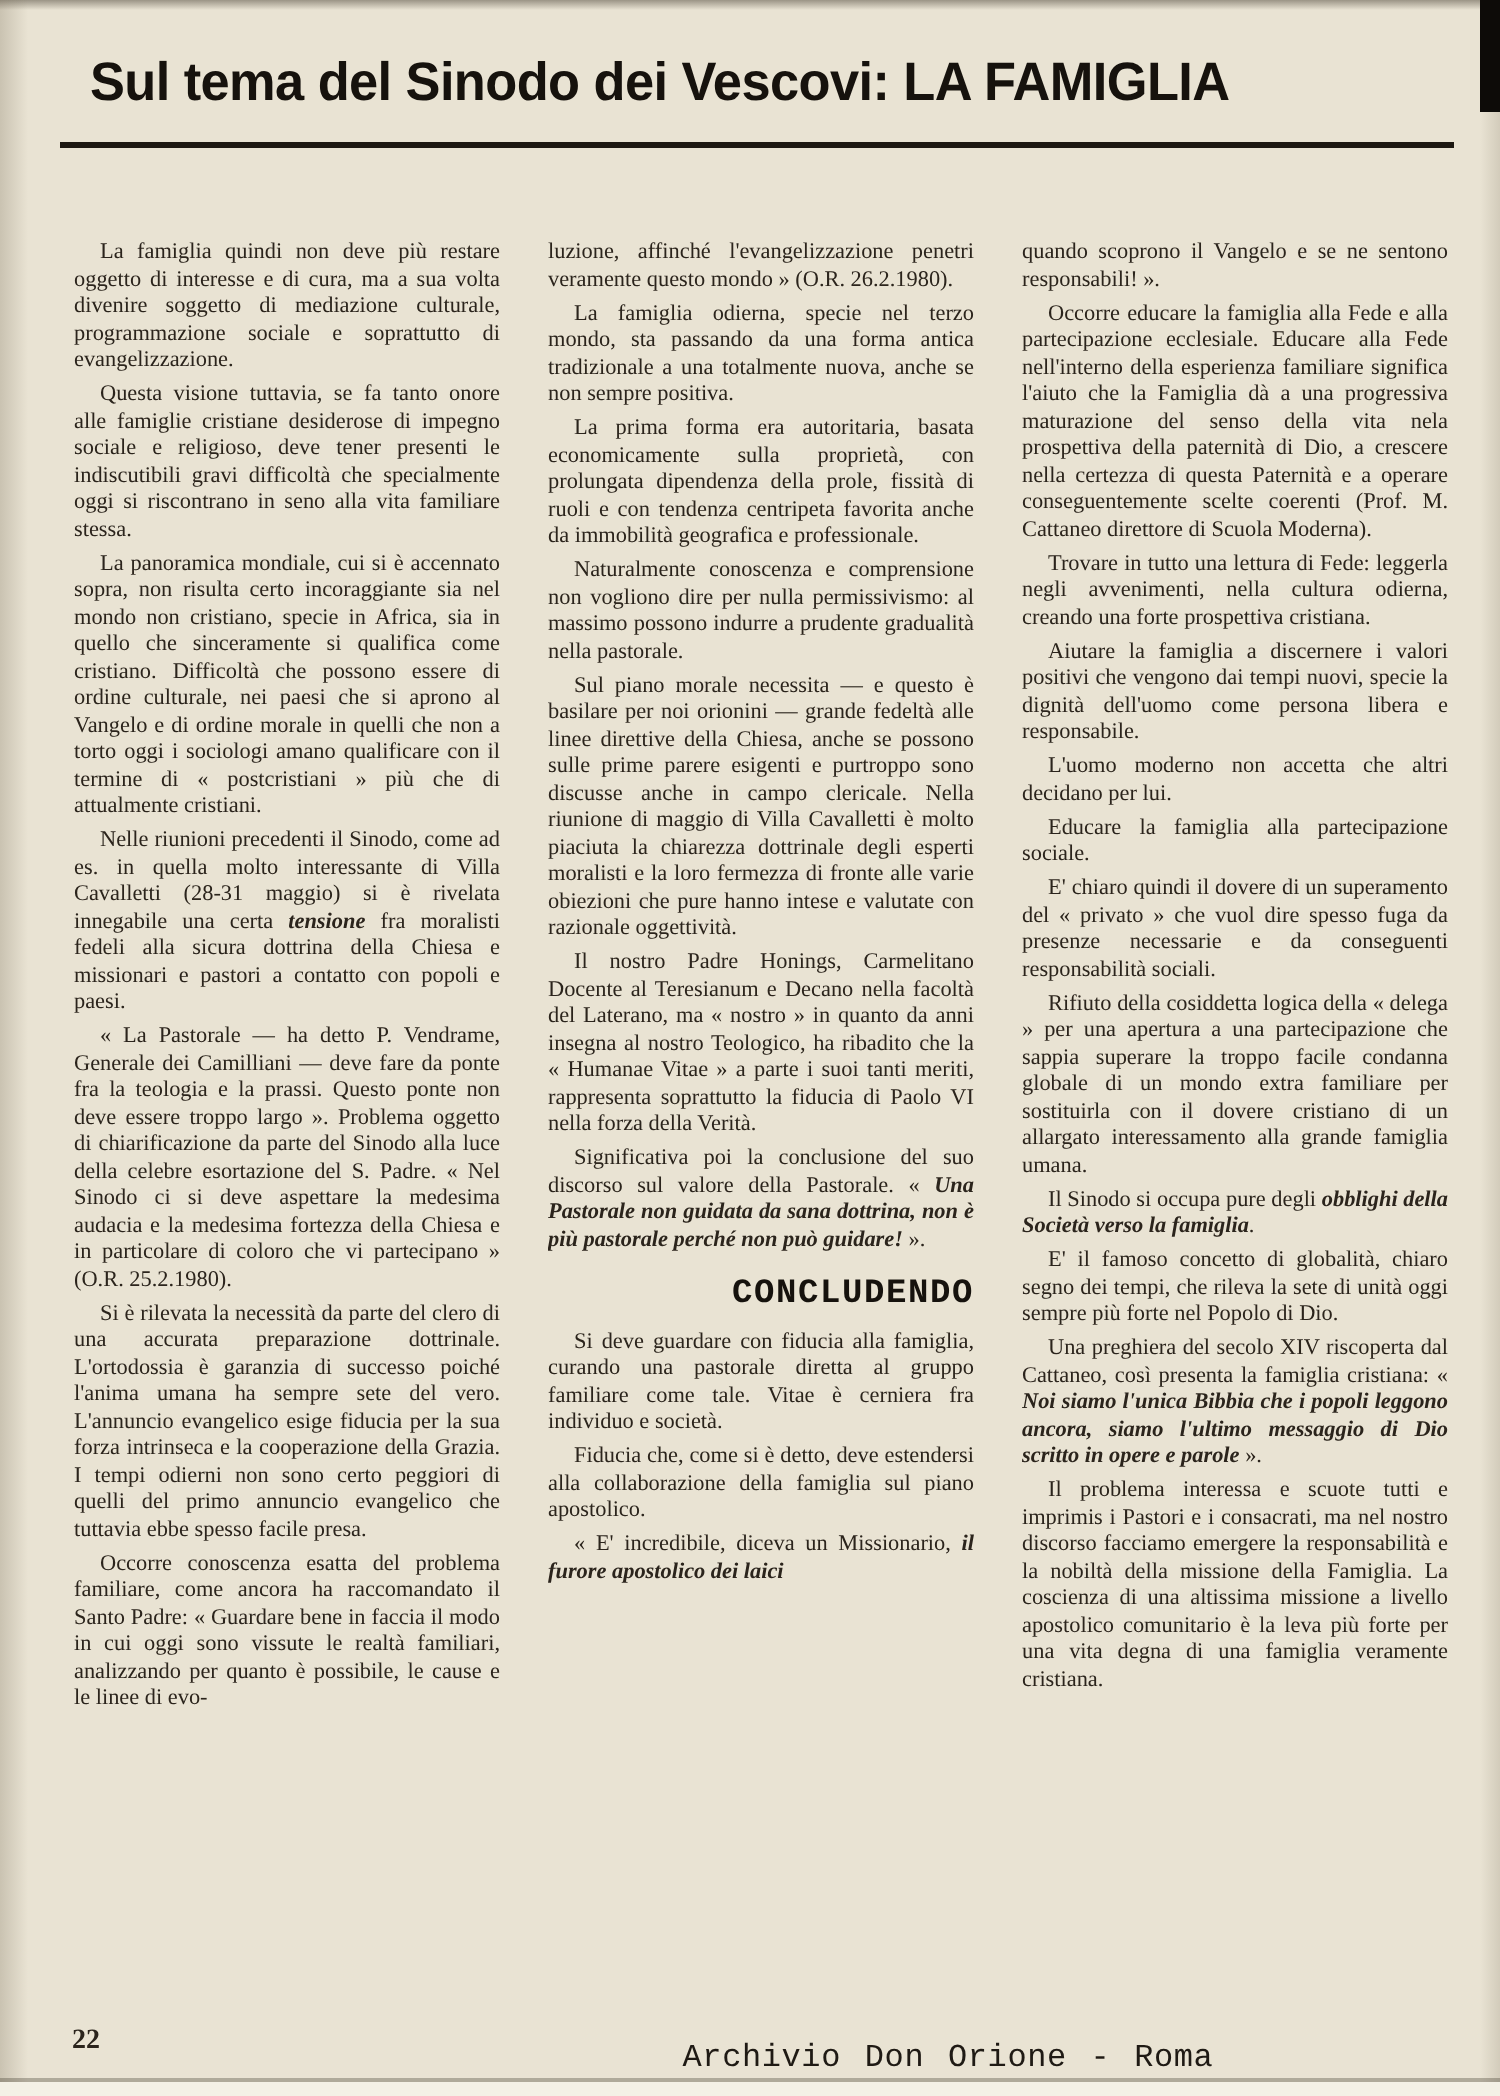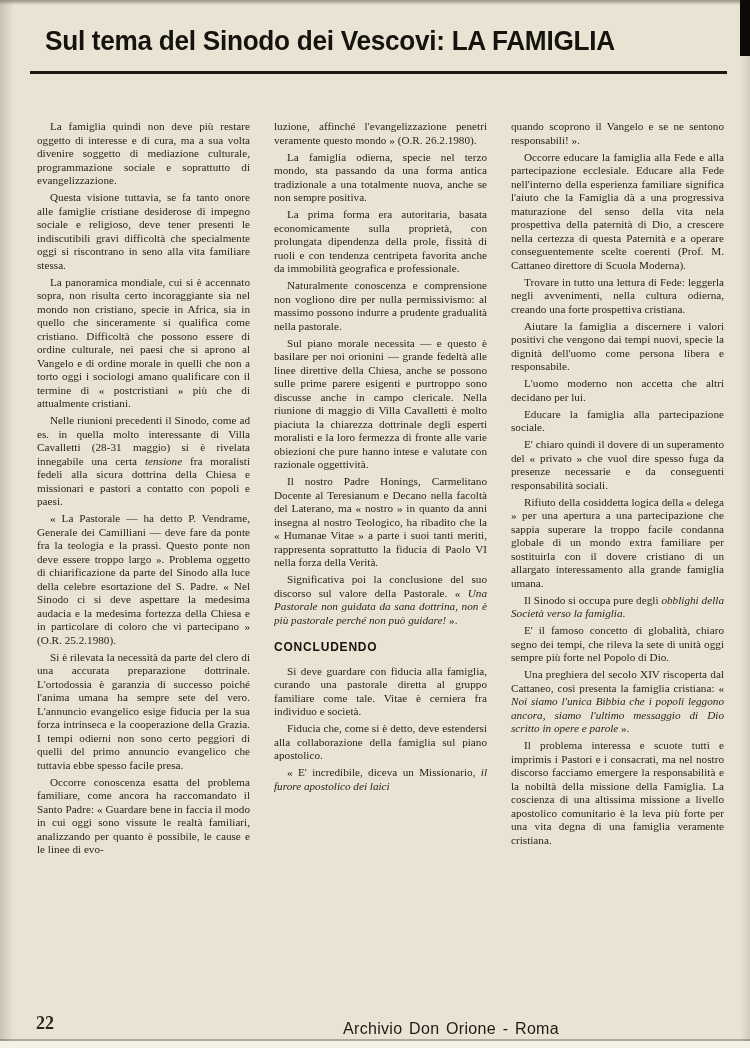--- a/index.html
+++ b/index.html
@@ -37,35 +37,35 @@
     position:absolute;left:37px;top:120px;width:687px;height:900px;
     display:flex;gap:24px;
   }
   .col{
     width:220px;height:900px;overflow:hidden;
     text-align:justify;
     font-size:11.2px;line-height:13.5px;
   }
   .col p{margin:0 0 3.5px;text-indent:13px;}
   .col p.noindent{text-indent:0;}
-  .it{font-style:italic;}
+  .it{font-style:italic;font-weight:bold;}
   .heading{
-    font-family:Liberation Sans, sans-serif;
-    font-weight:bold;font-size:12px;letter-spacing:.8px;
-    text-align:left;text-indent:0;
+    font-family:Liberation Mono, monospace;
+    font-weight:bold;font-size:17px;letter-spacing:.8px;
+    text-align:right;text-indent:0;
     margin:14px 0 10px;color:var(--title-ink);
   }
 
   .page-number{
     position:absolute;left:36px;top:1013px;
-    font-family:"Liberation Serif", serif;font-weight:bold;font-size:18px;
+    font-family:"Liberation Serif", serif;font-weight:bold;font-size:14px;
   }
   .watermark{
-    position:absolute;left:451px;top:1020px;transform:translateX(-50%);
-    font-family:Liberation Sans, sans-serif;font-size:16px;letter-spacing:.3px;
+    position:absolute;left:474px;top:1020px;transform:translateX(-50%);
+    font-family:Liberation Mono, monospace;font-size:16px;letter-spacing:.3px;
     word-spacing:2px;color:#1f1a14;white-space:nowrap;
   }
 </style>
 </head>
 <body>
 
 <div class="page">
   <div class="corner-bar"></div>
 
   <h1 class="title">Sul tema del Sinodo dei Vescovi: LA FAMIGLIA</h1>

